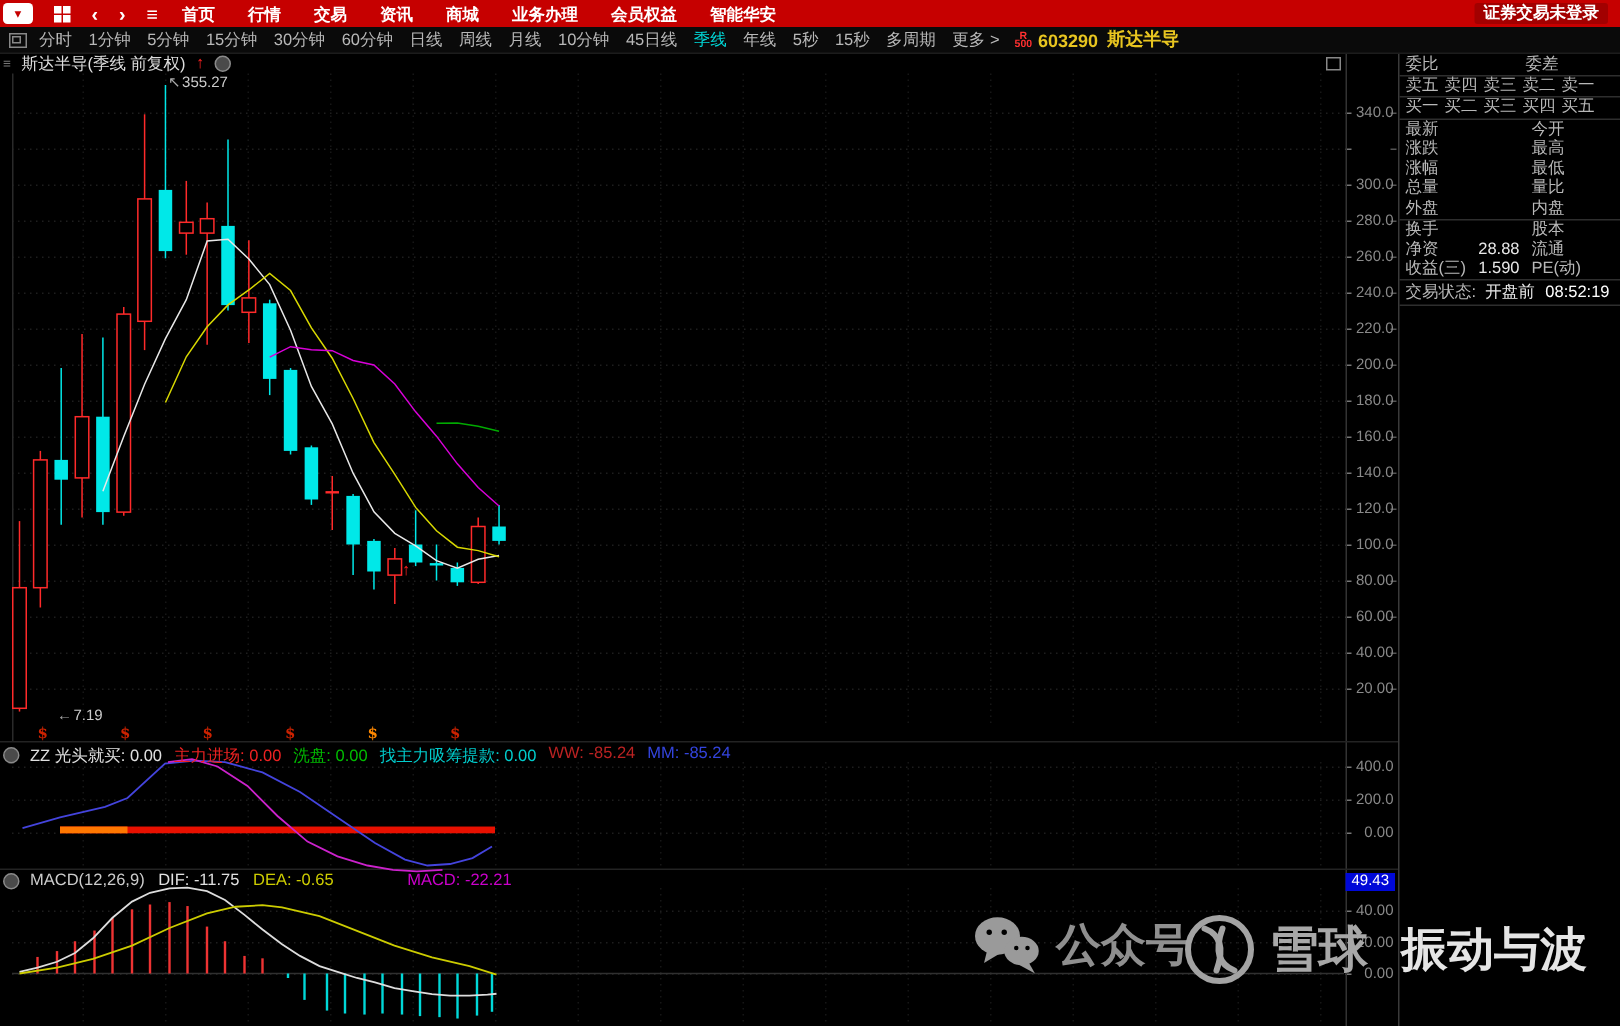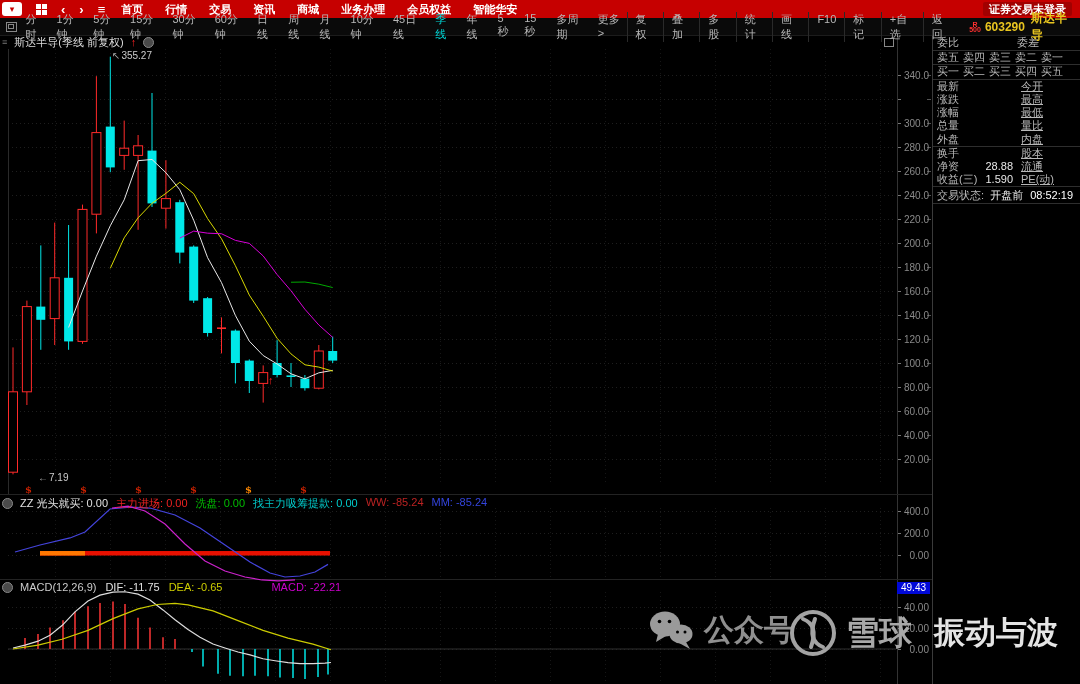--- a/index.html
+++ b/index.html
@@ -56,21 +56,21 @@
   .rpanel{position:absolute;left:932px;top:35px;width:148px;height:649px;background:#000;
     border-left:1px solid #3a3a3a;font-size:11px;color:#b8b8b8;z-index:9;}
   .rp-head{display:flex;height:15px;align-items:center;border-bottom:1px solid #2e2e2e;}
   .rp-head span:first-child{margin-left:4px;}
   .rp-head span:last-child{margin-left:58px;}
   .lvl-row{height:13.4px;line-height:13.4px;padding-left:4px;}
   .rp-div{border-top:1px solid #2e2e2e;}
   .pair-row{display:flex;height:13.2px;line-height:13.2px;}
   .pair-row .l1{width:46px;padding-left:4px;flex:none;}
   .pair-row .v1{width:30px;text-align:right;color:#e8e8e8;flex:none;}
-  .pair-row .l2{width:40px;padding-left:8px;flex:none;text-decoration:underline;}
+  .pair-row .l2{width:40px;padding-left:8px;flex:none;}
   .pair-row .v2{flex:1;text-align:right;color:#e8e8e8;overflow:hidden;white-space:nowrap;margin-top:32px;}
   .status-row{border-top:1px solid #2e2e2e;border-bottom:1px solid #2e2e2e;height:16px;
     line-height:16px;padding-left:4px;white-space:nowrap;}
   .status-row .st-val{color:#e8e8e8;margin-left:3px;}
   .status-row .st-time{color:#fff;margin-left:4px;font-weight:normal;}
   
   .wm{position:absolute;z-index:50;display:flex;align-items:center;pointer-events:none;}
   .wm-text{font-weight:bold;white-space:nowrap;}
   svg.chart{position:absolute;left:0;top:0;z-index:3;}
 </style>
@@ -114,31 +114,20 @@
       <span class="period">周线</span>
       <span class="period">月线</span>
       <span class="period">10分钟</span>
       <span class="period">45日线</span>
       <span class="period active">季线</span>
       <span class="period">年线</span>
       <span class="period">5秒</span>
       <span class="period">15秒</span>
       <span class="period">多周期</span>
       <span class="period">更多 &gt;</span>
-    </div>
-  <div class="tools" id="tools">
-      <span class="tool">复权</span>
-      <span class="tool">叠加</span>
-      <span class="tool">多股</span>
-      <span class="tool">统计</span>
-      <span class="tool">画线</span>
-      <span class="tool">F10</span>
-      <span class="tool">标记</span>
-      <span class="tool">+自选</span>
-      <span class="tool">返回</span>
     </div>
   <div class="r-badge">
     <span>R</span>
       <span>500</span>
   </div>
   <span class="stock-id">603290</span>
   <span class="stock-name">斯达半导</span>
 </div>
 
 <svg class="chart" id="chart-svg" width="932" height="684" viewBox="0 0 932 684">

